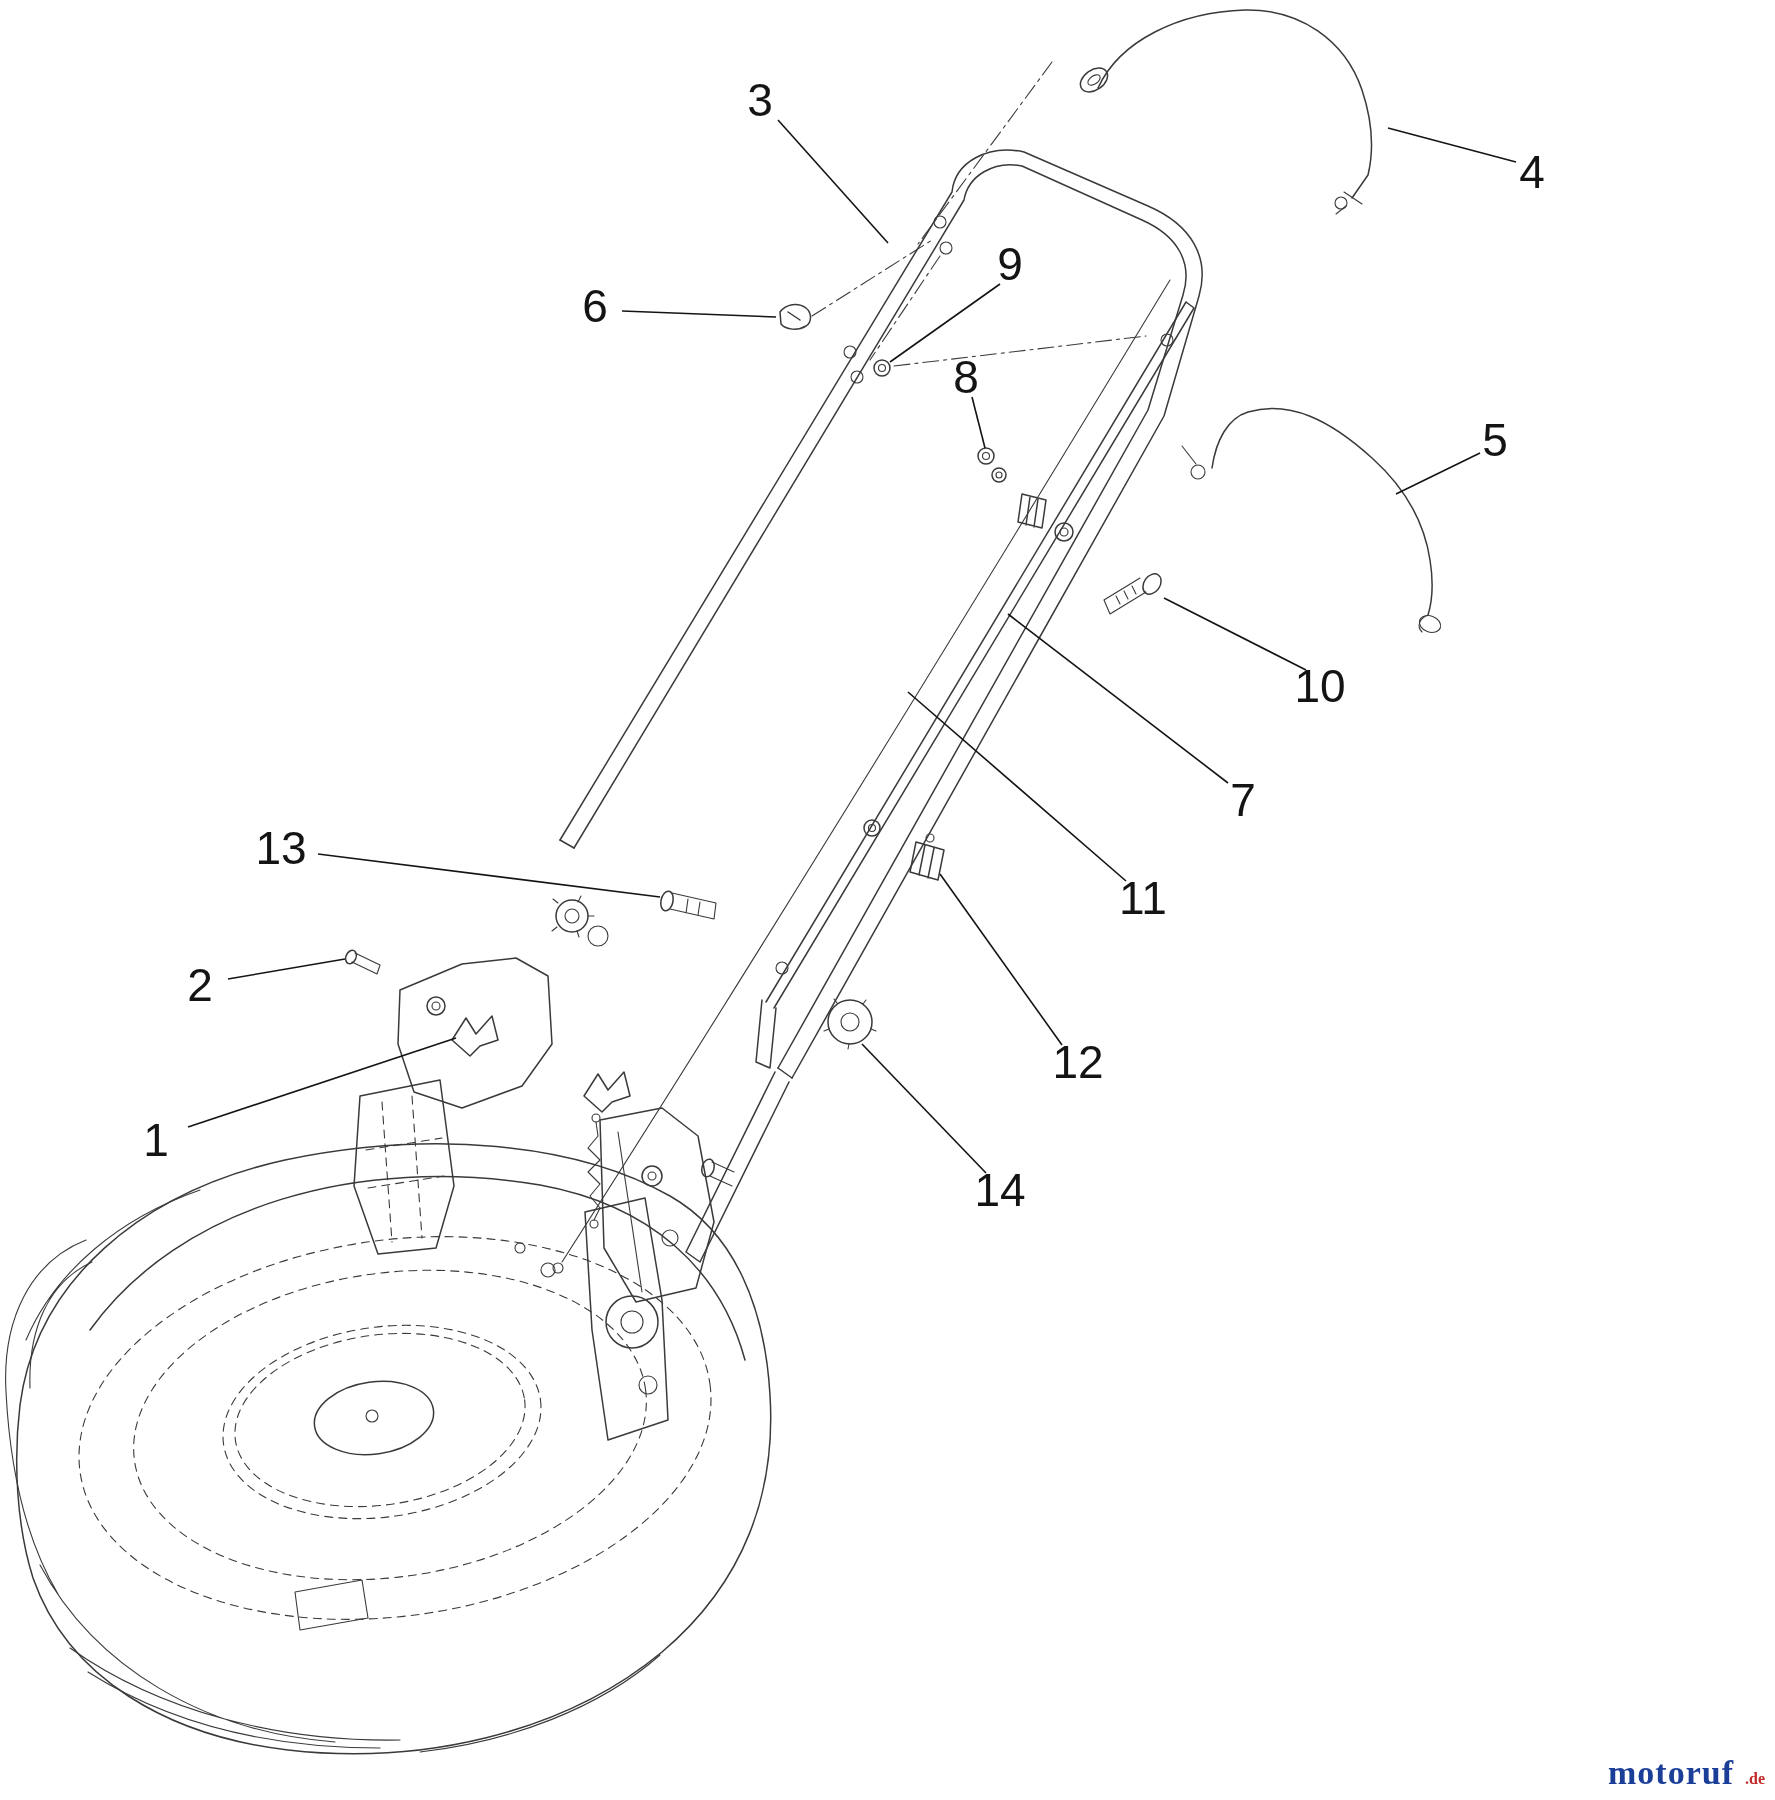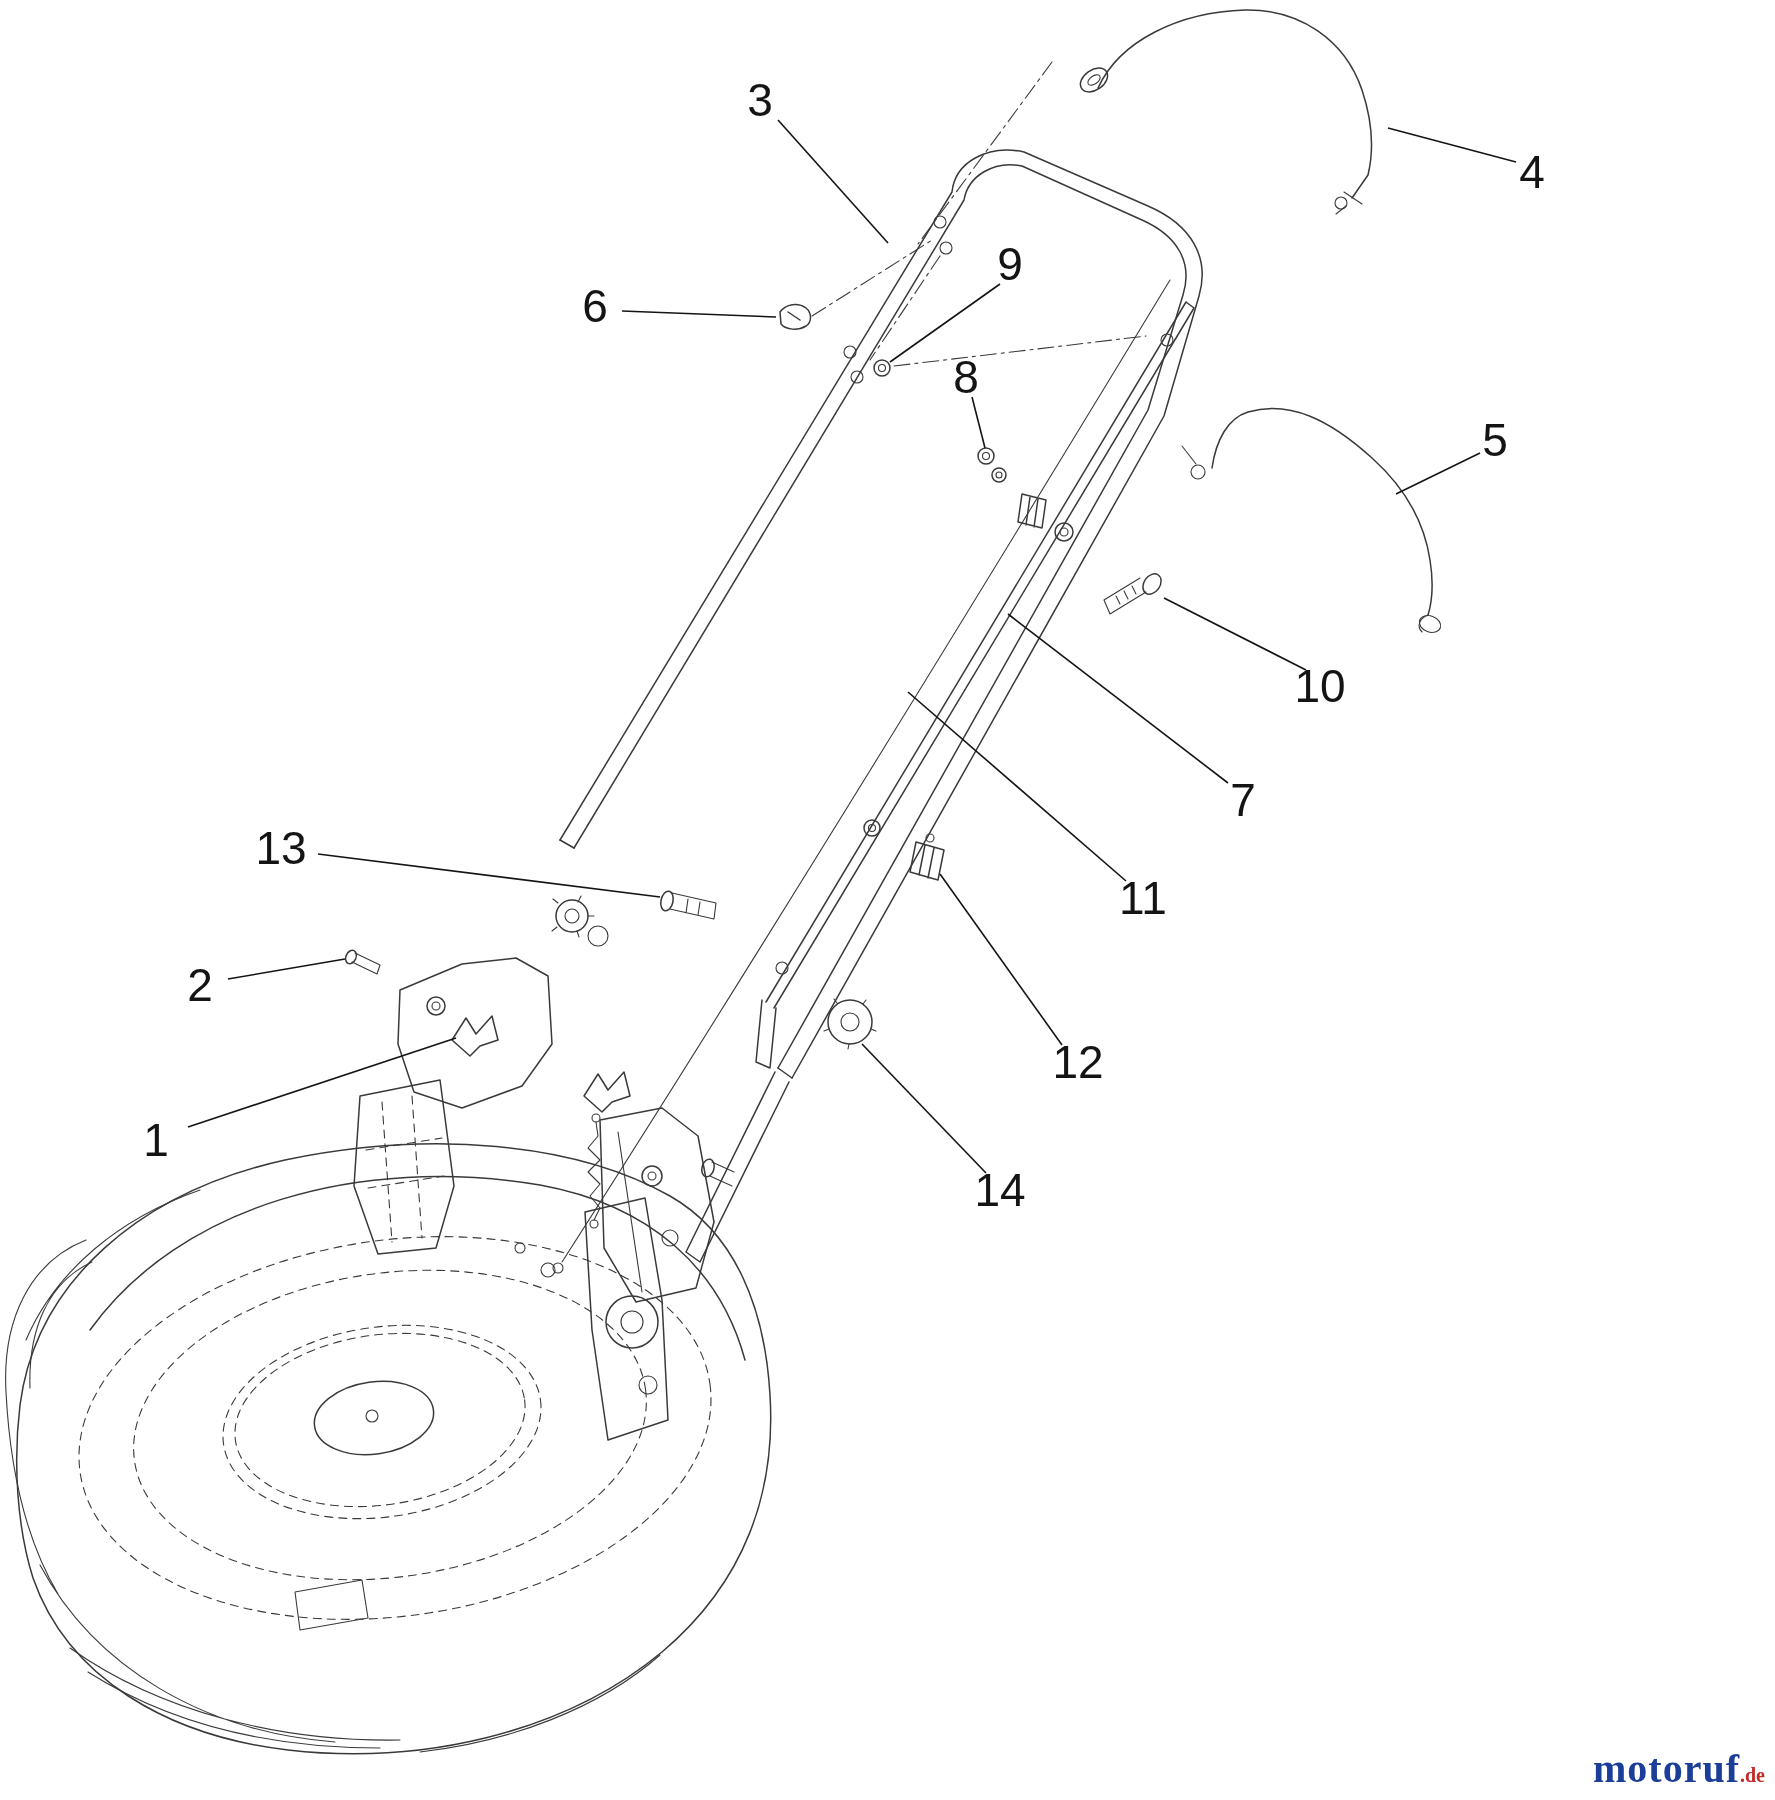--- a/index.html
+++ b/index.html
@@ -8,22 +8,22 @@
   .canvas > svg{position:absolute;left:0;top:0;}
   .art{fill:none;stroke:var(--line,#3a3a3a);stroke-width:1.5;stroke-linecap:round;stroke-linejoin:round;}
   .art.thin{stroke-width:1.1;}
   .dashed{stroke-dasharray:8 6;}
   .dashdot{stroke-dasharray:16 5 3 5;}
   #callouts text{font-family:"Liberation Sans",sans-serif;font-size:46px;fill:var(--callout,#141414);
                  text-anchor:middle;dominant-baseline:central;}
   #callouts line{stroke:var(--callout,#141414);stroke-width:1.6;}
   .watermark{position:absolute;right:10px;bottom:8px;font-family:"Liberation Serif",serif;font-weight:bold;
              white-space:nowrap;}
-  .watermark .brand{color:var(--brand,#1b3e99);font-size:40px;letter-spacing:1px;}
-  .watermark .tld{color:var(--tld,#c22a2a);font-size:20px;}
+  .watermark .brand{color:var(--brand,#1b3e99);font-size:34px;letter-spacing:1px;}
+  .watermark .tld{color:var(--tld,#c22a2a);font-size:16px;margin-left:11px;}
 </style>
 </head>
 <body>
 
 <div class="canvas">
   <svg width="1775" height="1800" viewBox="0 0 1775 1800">
 
     <g>
       <path class="art" d="M 20,1405 C 36,1282 140,1192 285,1160 C 430,1130 575,1142 670,1196 C 735,1233 765,1308 770,1395 C 776,1492 745,1582 662,1652 C 562,1735 418,1765 288,1750 C 168,1736 68,1678 33,1578 C 17,1527 13,1462 20,1405 Z"></path>
       <path class="art thin" d="M 40,1565 C 95,1668 205,1732 335,1742 M 660,1655 C 600,1708 510,1742 420,1752 M 26,1340 C 56,1270 120,1218 200,1190 M 70,1648 C 160,1712 280,1742 400,1740 M 88,1672 C 170,1724 270,1748 380,1748 M 6,1392 C 2,1320 30,1262 86,1240 M 6,1392 C 10,1470 26,1540 58,1594 M 30,1388 C 28,1330 48,1282 92,1262"></path>

